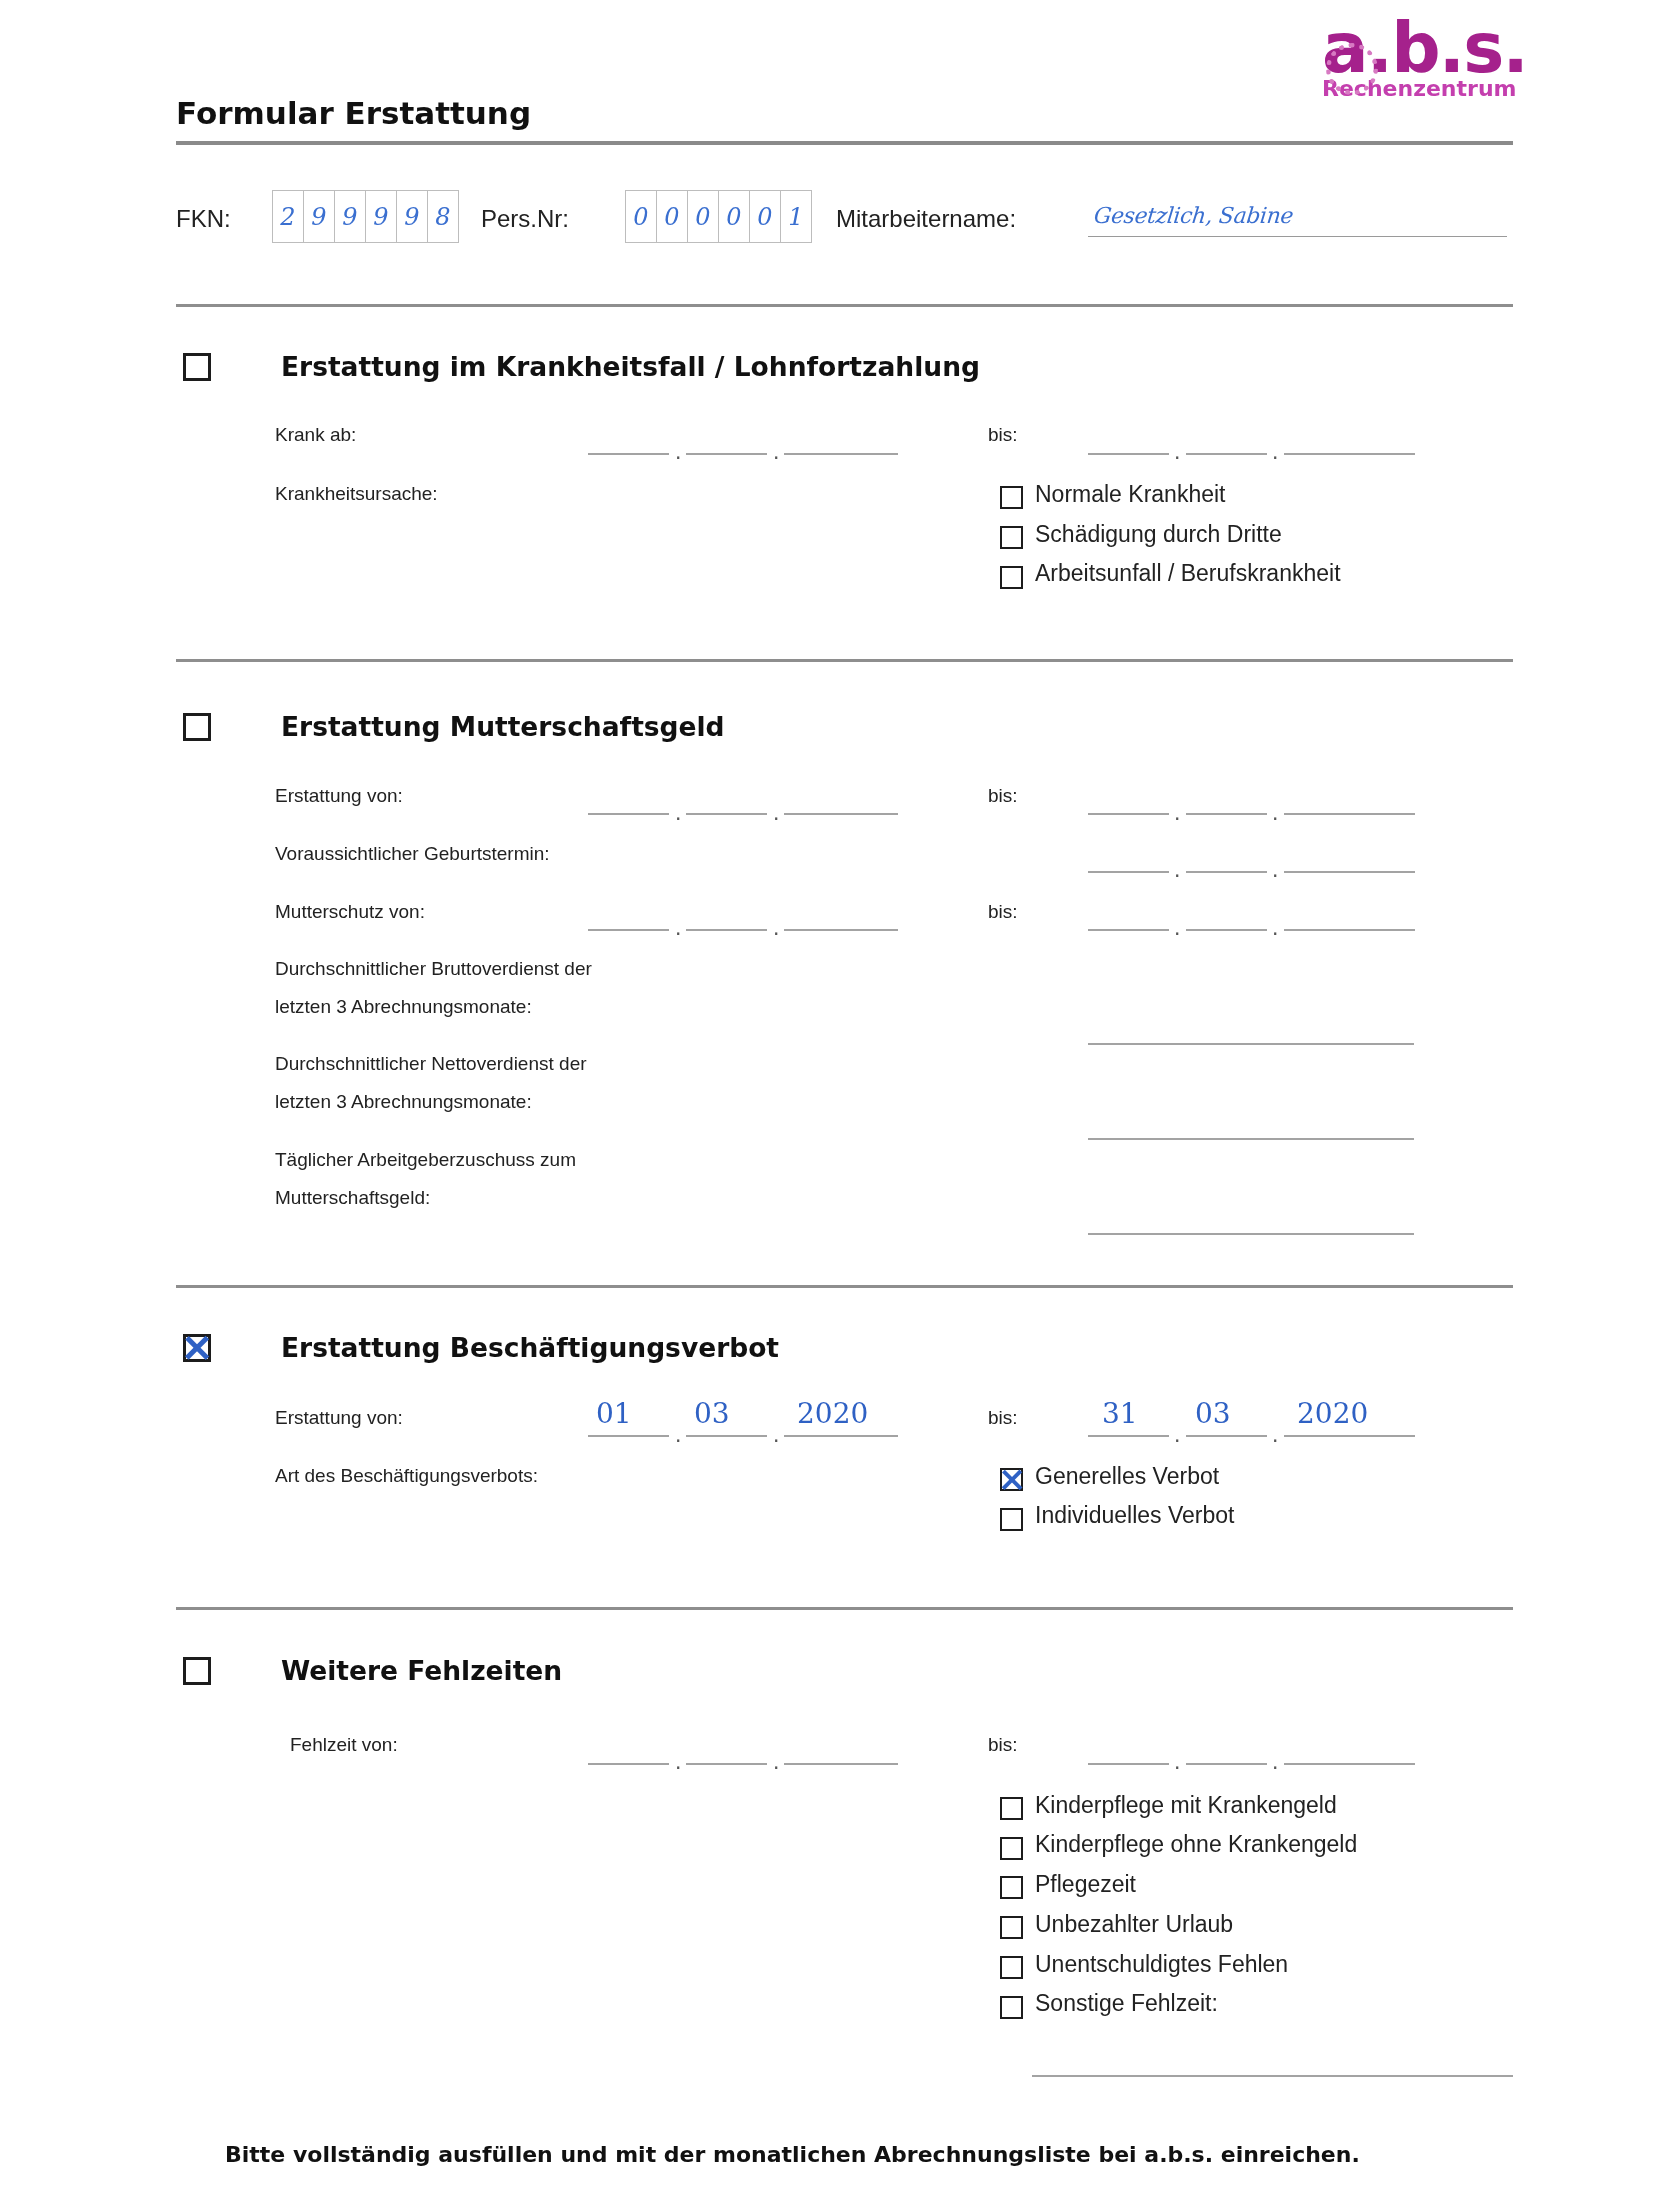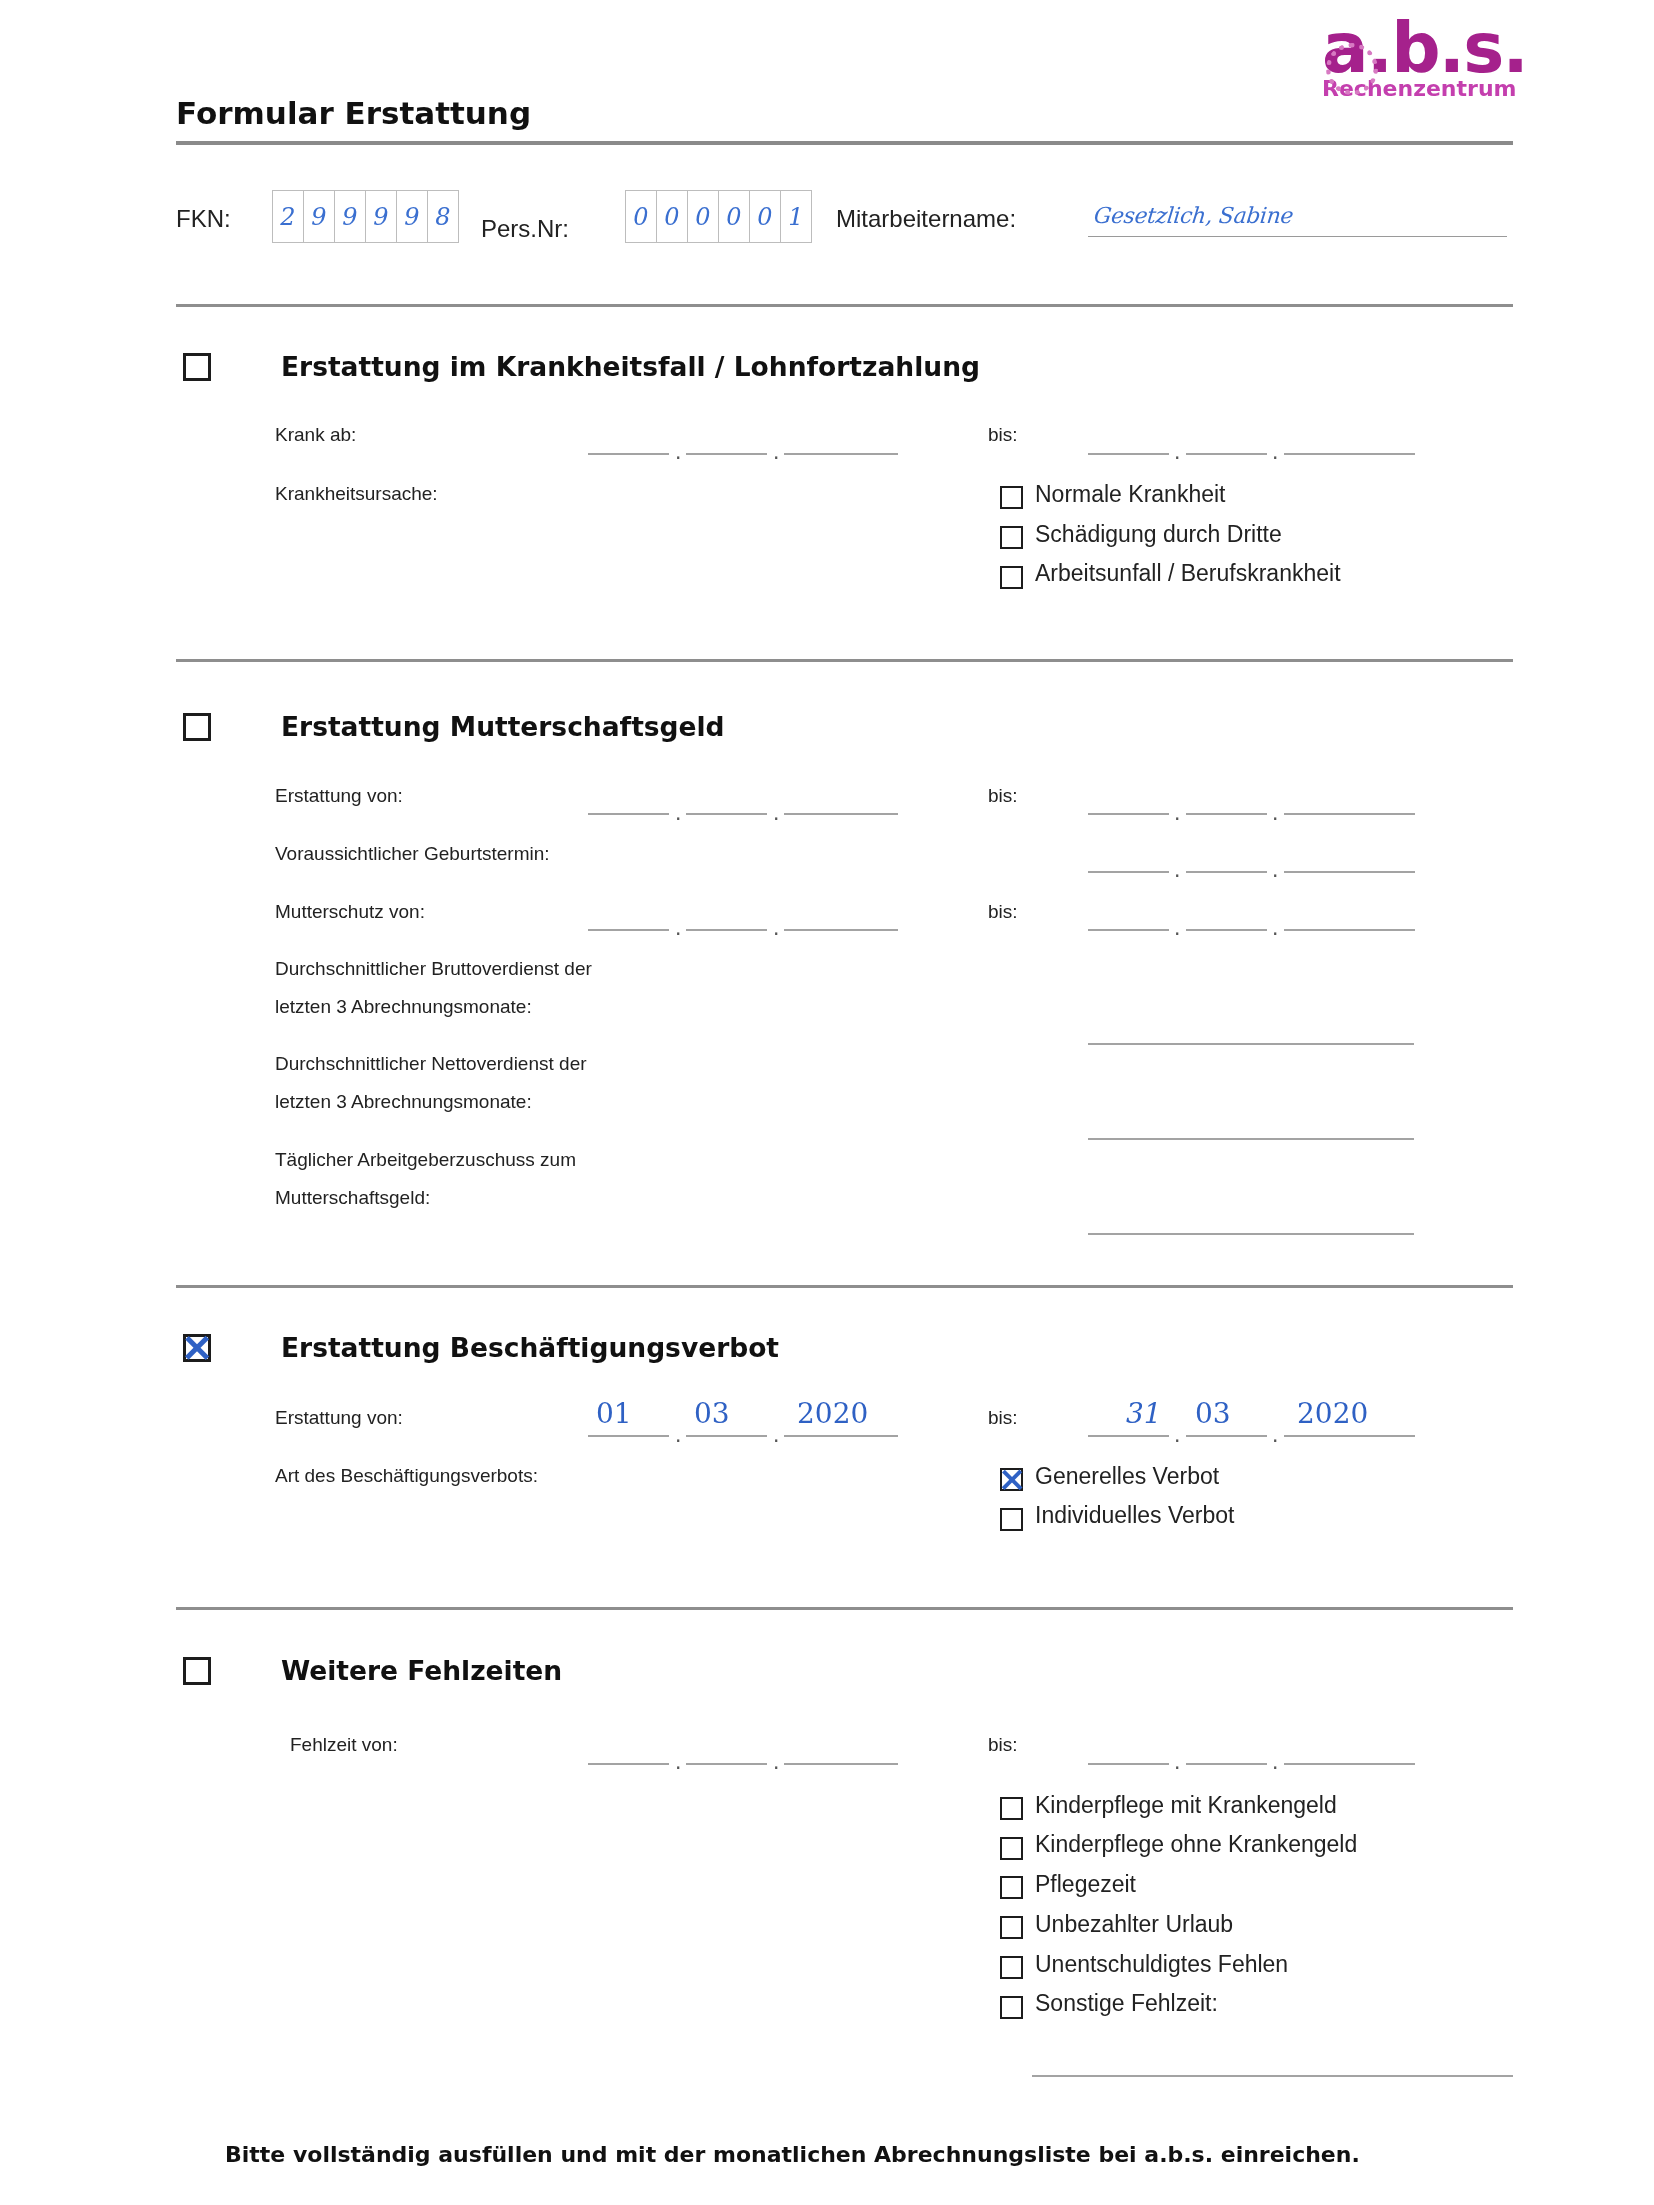--- a/index.html
+++ b/index.html
@@ -230,21 +230,21 @@
   <div class="fkn-label" style="left:176px; top:205px;">FKN:</div>
   <div class="digitbox" style="left:272px; top:190px;">
     <div class="cell">2</div>
     <div class="cell">9</div>
     <div class="cell">9</div>
     <div class="cell">9</div>
     <div class="cell">9</div>
     <div class="cell">8</div>
   </div>
 
-  <div class="fkn-label" style="left:481px; top:205px;margin-top:10px;">Pers.Nr:</div>
+  <div class="fkn-label" style="left:481px; top:205px;">Pers.Nr:</div>
   <div class="digitbox" style="left:625px; top:190px;">
     <div class="cell">0</div>
     <div class="cell">0</div>
     <div class="cell">0</div>
     <div class="cell">0</div>
     <div class="cell">0</div>
     <div class="cell">1</div>
   </div>
 
   <div class="fkn-label" style="left:836px; top:205px;">Mitarbeitername:</div>
@@ -341,21 +341,21 @@
   <div class="filled" style="left:596px; top:1397px;">01</div>
   <span class="dot" style="left:675px; top:1434px;">.</span>
   <div class="uline" style="left:686px; top:1435px; width:81px;"></div>
   <div class="filled" style="left:694px; top:1397px;">03</div>
   <span class="dot" style="left:773px; top:1434px;">.</span>
   <div class="uline" style="left:784px; top:1435px; width:114px;"></div>
   <div class="filled" style="left:797px; top:1397px;">2020</div>
 
   <div class="field-lbl" style="left:988px; top:1407px;">bis:</div>
   <div class="uline" style="left:1088px; top:1435px; width:81px;"></div>
-  <div class="filled" style="left:1126px; top:1397px;font-style:italic;">31</div>
+  <div class="filled" style="left:1102px; top:1397px;">31</div>
   <span class="dot" style="left:1174px; top:1434px;">.</span>
   <div class="uline" style="left:1186px; top:1435px; width:81px;"></div>
   <div class="filled" style="left:1195px; top:1397px;">03</div>
   <span class="dot" style="left:1272px; top:1434px;">.</span>
   <div class="uline" style="left:1284px; top:1435px; width:131px;"></div>
   <div class="filled" style="left:1297px; top:1397px;">2020</div>
 
   <div class="field-lbl" style="left:275px; top:1465px;">Art des Beschäftigungsverbots:</div>
 
   <div class="cbox checked" style="left:1000px; top:1468px;"></div>

